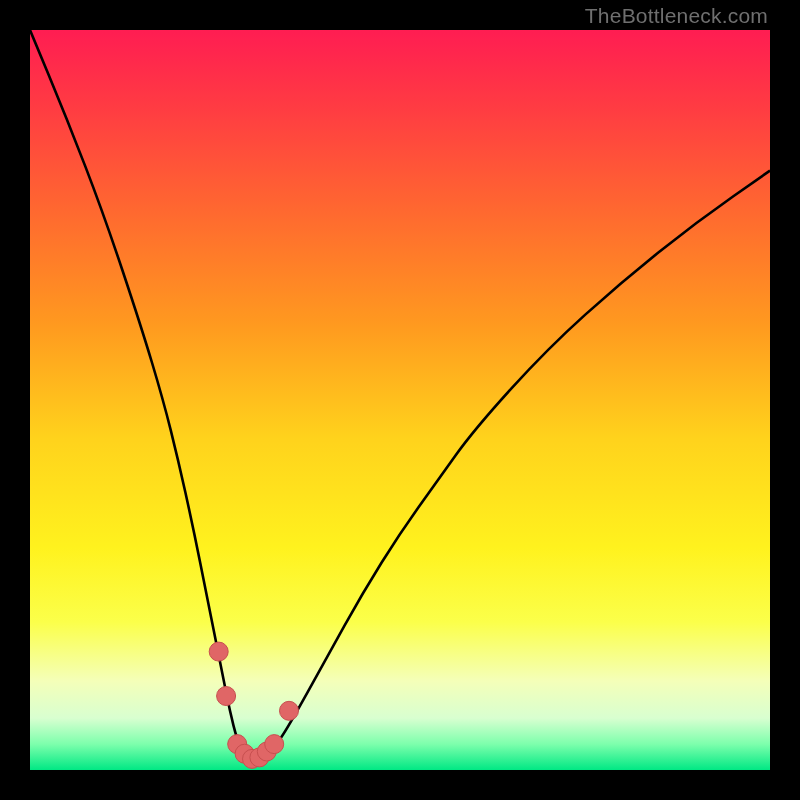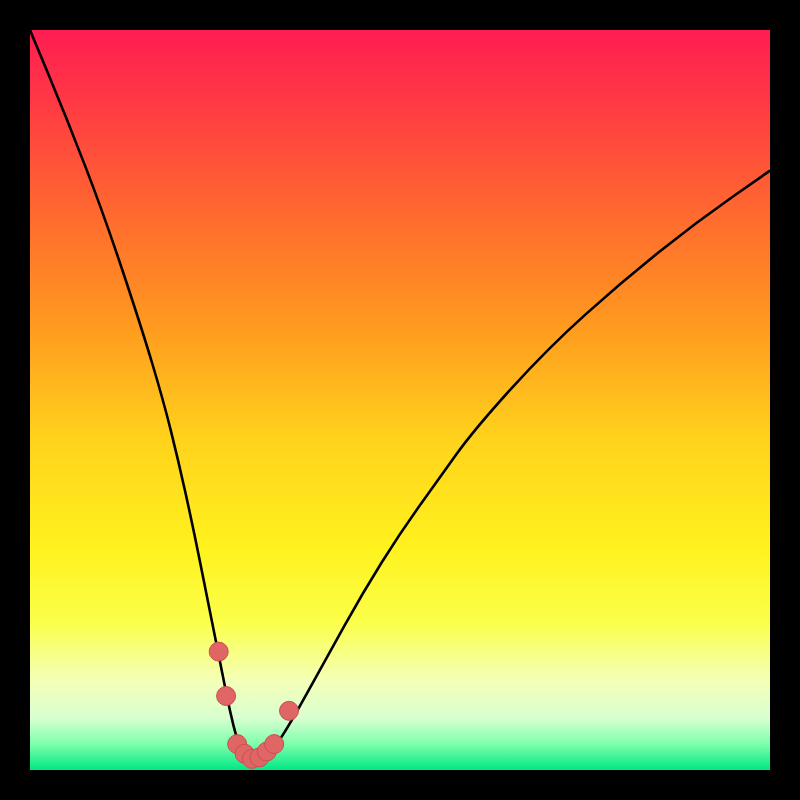--- a/index.html
+++ b/index.html
@@ -41,20 +41,21 @@
   svg.curve {
     position: absolute;
     inset: 0;
   }
 </style>
 </head>
 <body>
 
 <div class="frame">
 
+  <div class="watermark">TheBottleneck.com</div>
 
   <div class="plot-area">
 
     <svg class="gradient" viewBox="0 0 740 740" preserveAspectRatio="none">
       <defs>
         <linearGradient id="bg" x1="0" y1="0" x2="0" y2="1">
 
         <stop offset="0%" stop-color="#ff1d52"></stop>
             <stop offset="10%" stop-color="#ff3a43"></stop>
             <stop offset="25%" stop-color="#ff6a2f"></stop>

